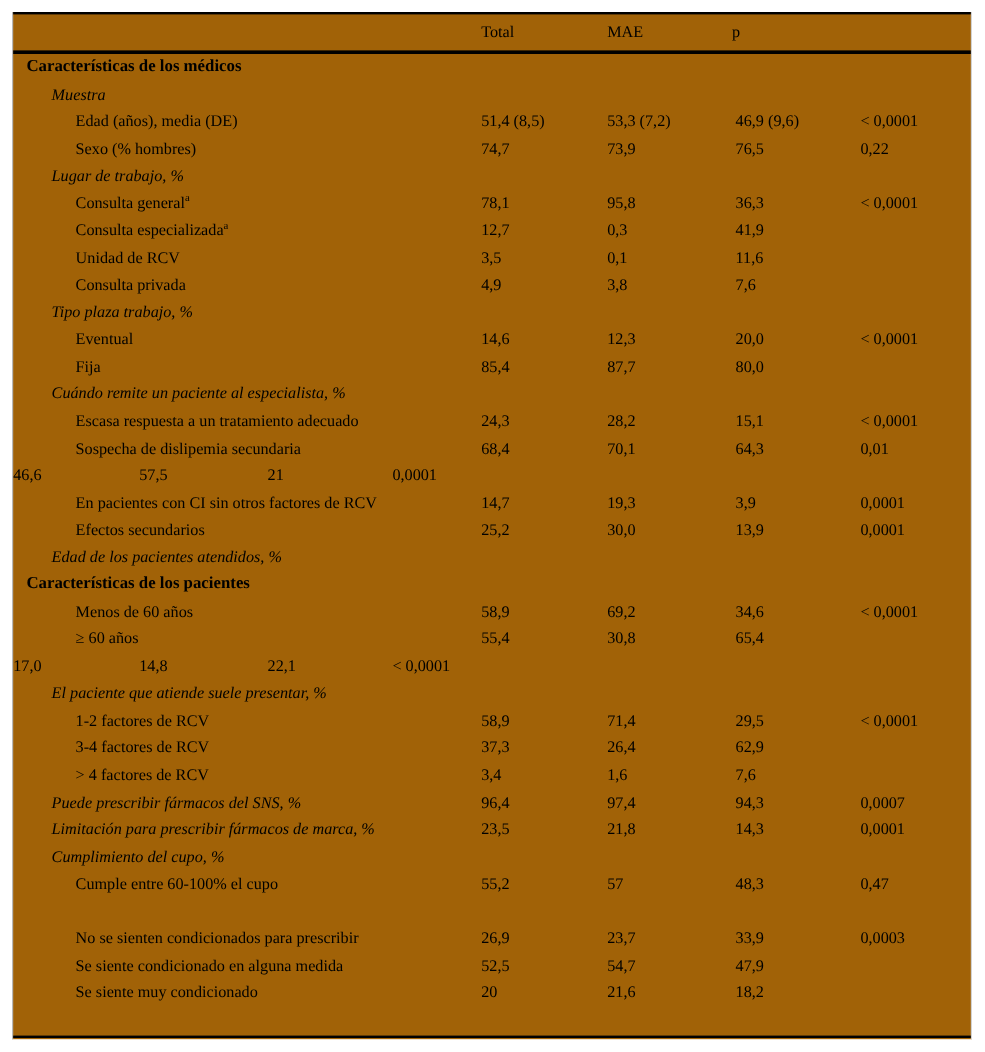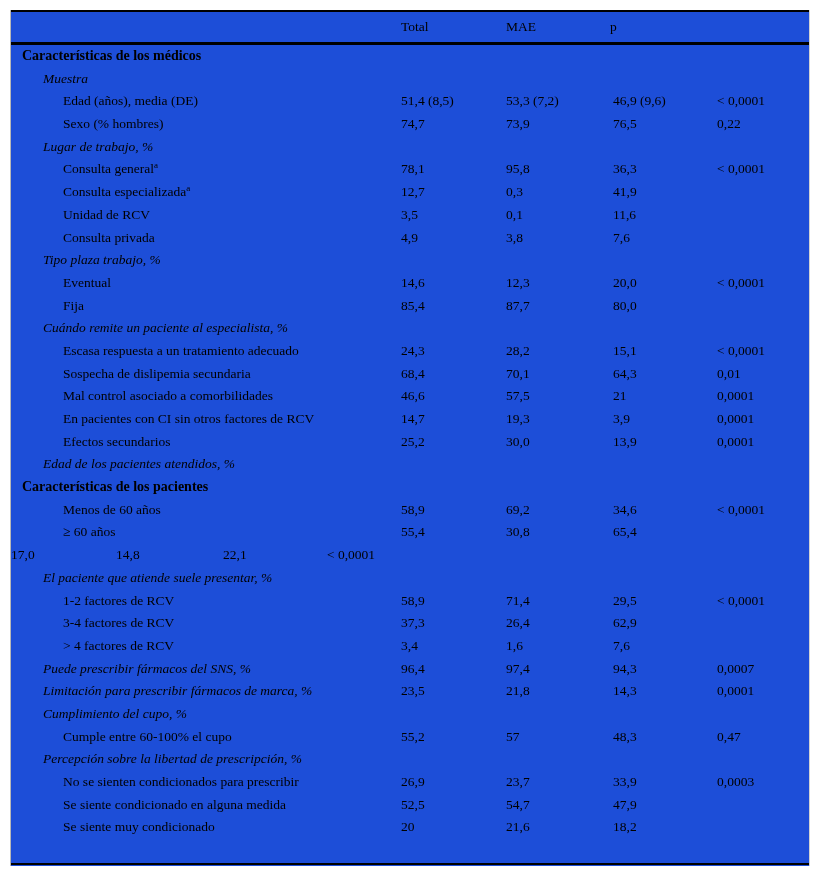--- a/index.html
+++ b/index.html
@@ -10,21 +10,21 @@
     color: #000000;
     position: relative;
     overflow: hidden;
   }
   .frame {
     position: absolute;
     left: 10px; top: 10px;
     width: 800px; height: 856px;
     border-left: 1px solid #b8b8b8;
     border-right: 1px solid #d2d2d2;
-    background: #1d4ed8;
+    background: #a16207;
   }
   .rule-top    { position: absolute; top: 0;    left: 0; right: 0; height: 2px; background: #000; }
   .rule-header { position: absolute; top: 32px; left: 0; right: 0; height: 3px; background: #000; }
   .rule-bottom { position: absolute; top: 853px; left: 0; right: 0; height: 2px; background: #000; }
 
   .hrow {
     position: absolute; top: 2px; left: 0; right: 0;
     height: 30px; line-height: 30px;
     display: flex;
     font-size: 13.5px;
@@ -169,21 +169,20 @@
         <div class="cell p">&lt; 0,0001</div>
       </div>
       <div class="row item">
         <div class="cell label">Sospecha de dislipemia secundaria</div>
         <div class="cell total">68,4</div>
         <div class="cell map">70,1</div>
         <div class="cell mae">64,3</div>
         <div class="cell p">0,01</div>
       </div>
       <div class="row item">
-        <div class="cell label">Mal control asociado a comorbilidades</div>
         <div class="cell total">46,6</div>
         <div class="cell map">57,5</div>
         <div class="cell mae">21</div>
         <div class="cell p">0,0001</div>
       </div>
       <div class="row item">
         <div class="cell label">En pacientes con CI sin otros factores de RCV</div>
         <div class="cell total">14,7</div>
         <div class="cell map">19,3</div>
         <div class="cell mae">3,9</div>
@@ -280,21 +279,20 @@
         <div class="cell p"></div>
       </div>
       <div class="row item">
         <div class="cell label">Cumple entre 60-100% el cupo</div>
         <div class="cell total">55,2</div>
         <div class="cell map">57</div>
         <div class="cell mae">48,3</div>
         <div class="cell p">0,47</div>
       </div>
       <div class="row group">
-        <div class="cell label">Percepción sobre la libertad de prescripción, %</div>
         <div class="cell total"></div>
         <div class="cell map"></div>
         <div class="cell mae"></div>
         <div class="cell p"></div>
       </div>
       <div class="row item">
         <div class="cell label">No se sienten condicionados para prescribir</div>
         <div class="cell total">26,9</div>
         <div class="cell map">23,7</div>
         <div class="cell mae">33,9</div>

